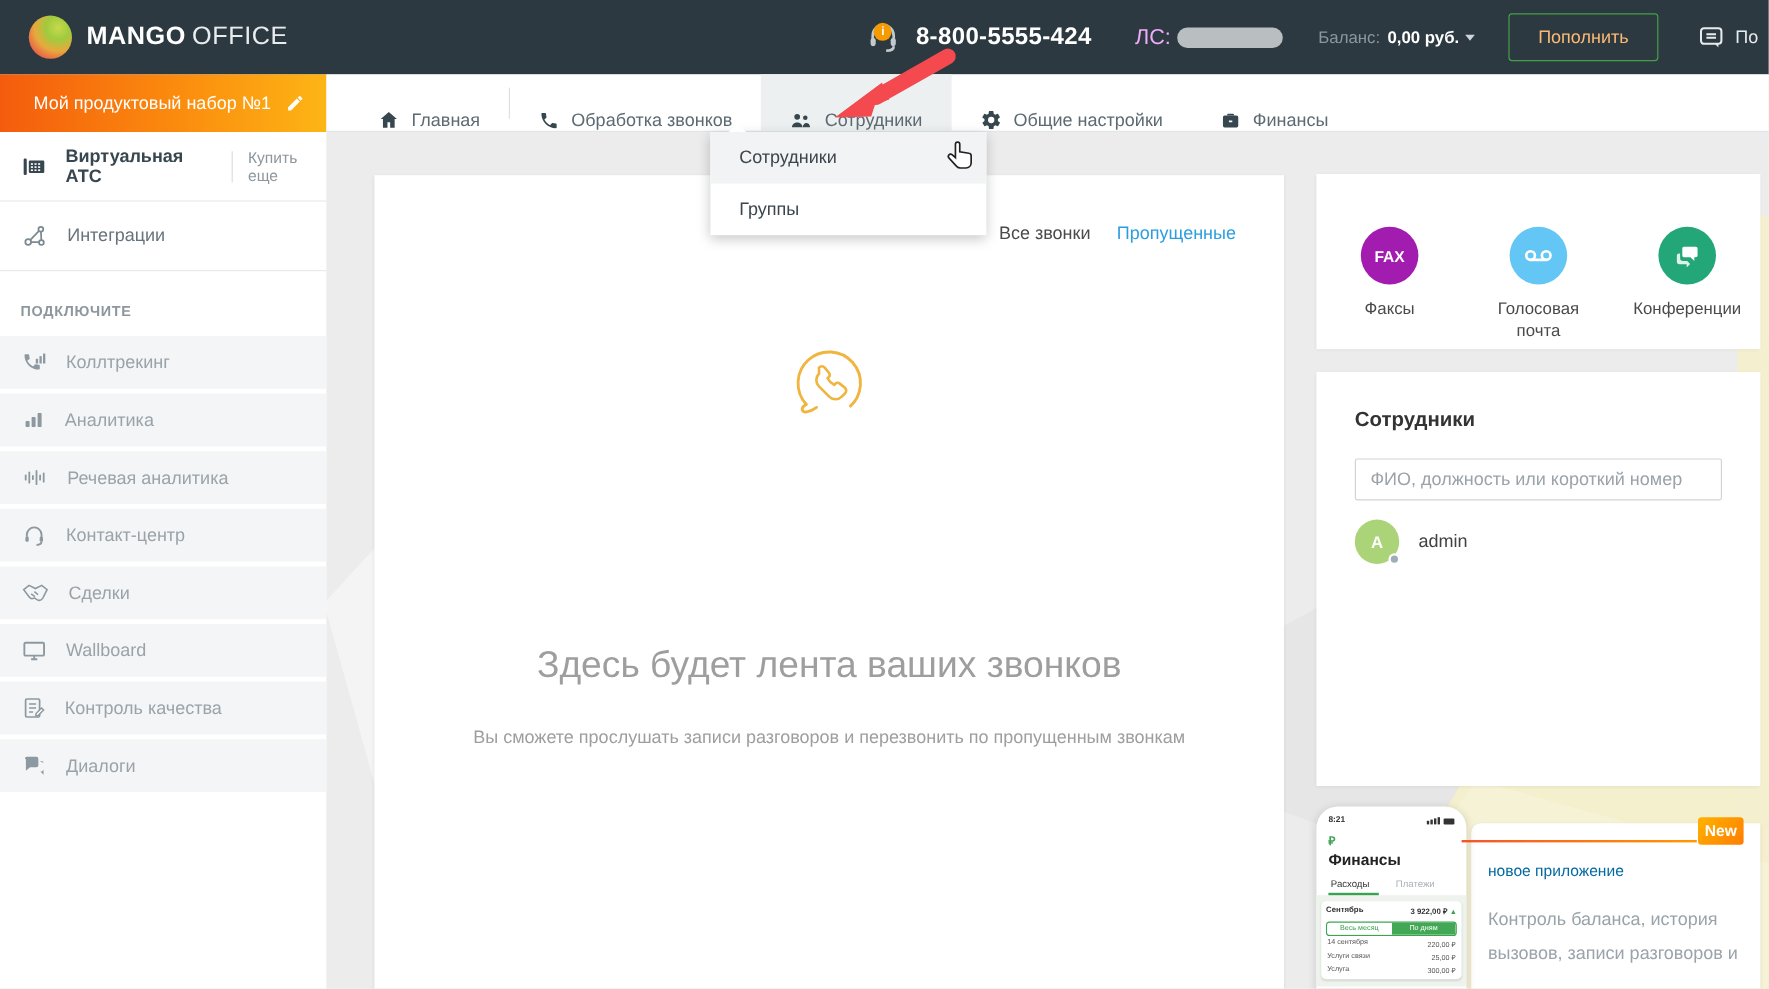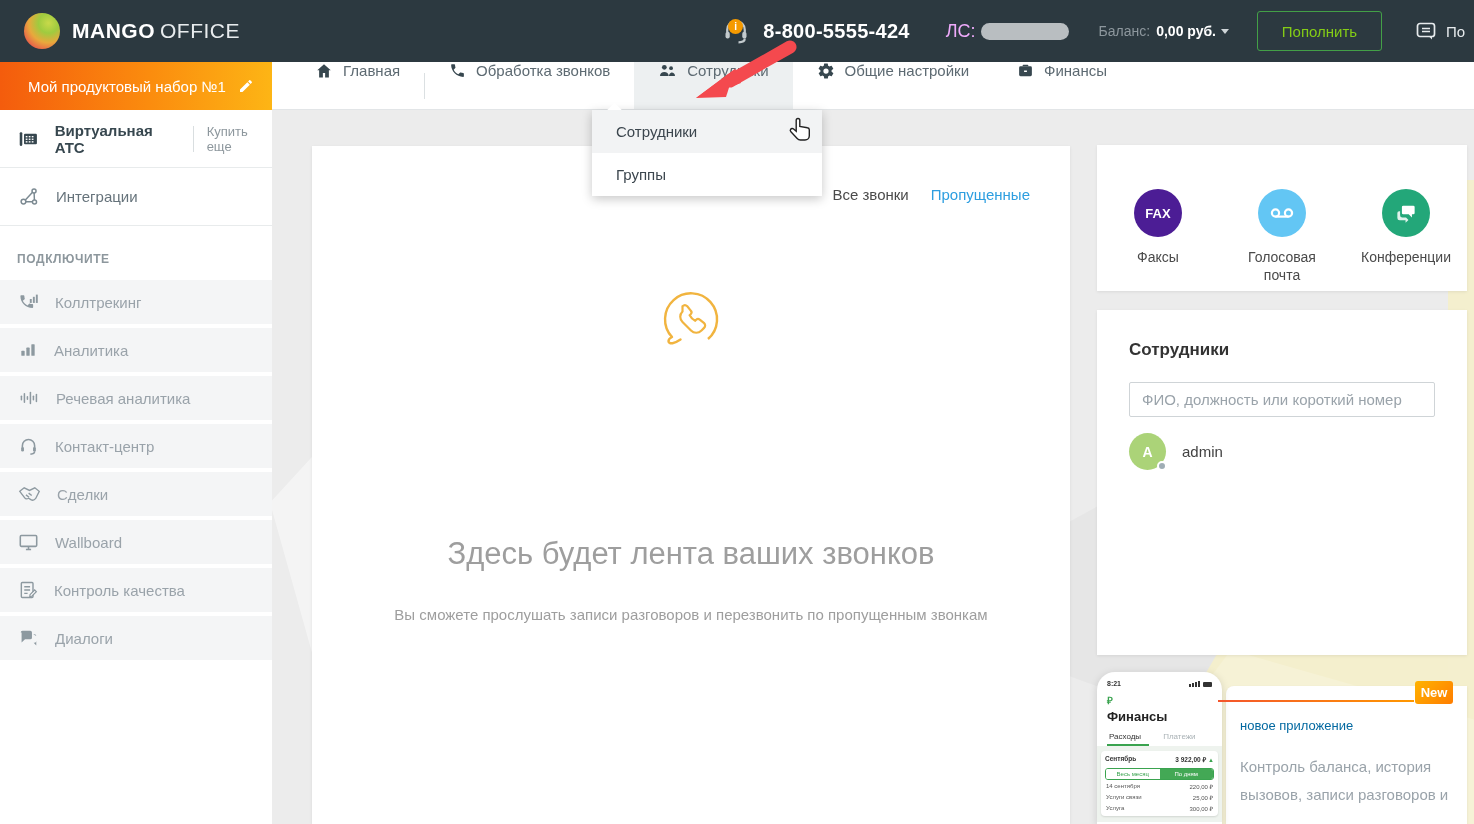--- a/index.html
+++ b/index.html
@@ -39,35 +39,35 @@
   .info-dot { position:absolute; left:7px; top:3px; width:15px; height:15px; border-radius:50%;
     background:#f59a00; color:#fff; font-size:10px; font-weight:bold; text-align:center; line-height:15px; z-index:2; }
   .phone-number { color:#fff; font-size:20px; font-weight:bold; letter-spacing:.3px; margin-right:36px; }
   .ls-label { color:#f0abfc; font-size:18px; margin-right:5px; }
   .ls-pill { width:88px; height:17px; border-radius:9px; background:#b9bec1; margin-right:30px; filter:blur(.4px); }
   .bal-label { color:#8d979d; font-size:14px; margin-right:6px; }
   .bal-value { color:#fff; font-size:14px; font-weight:bold; }
   .bal-caret { width:0; height:0; border-left:4px solid transparent; border-right:4px solid transparent;
     border-top:5px solid #cfd5d8; margin-left:5px; margin-right:28px; }
   .topup-btn { width:125px; height:40px; border:1px solid #43a047; border-radius:3px; background:transparent;
-    color:#84cc16; font-size:15px; font-family:inherit; cursor:pointer; margin-right:32px; }
+    color:#fdba74; font-size:15px; font-family:inherit; cursor:pointer; margin-right:32px; }
   .support { display:flex; align-items:center; color:#e7ebed; font-size:15px; width:60px; overflow:hidden; }
   .support .lbl { margin-left:8px; }
 
   
   .product-bar { left:0; top:62px; width:272px; height:48px;
     background:linear-gradient(90deg,#f45c0d 0%,#fb8c0e 55%,#fdb515 100%);
     display:flex; align-items:center; color:#fff; }
   .product-bar .title { margin-left:28px; font-size:15px; }
   .product-bar svg { margin-left:12px; }
 
   
   .navbar { left:272px; top:62px; width:1202px; height:48px; background:#fff;
     border-bottom:1px solid #e2e5e7; display:flex; align-items:stretch; }
-  .nav-item { display:flex; align-items:flex-start; padding:0 24px; font-size:15px; color:#5d6a72; cursor:pointer; }
+  .nav-item { display:flex; align-items:flex-end; padding:0 24px; font-size:15px; color:#5d6a72; cursor:pointer; }
   .nav-item svg { margin-right:10px; }
   .nav-item.active { background:#edf0f1; }
   .nav-divider { width:1px; height:26px; background:#dbe0e2; align-self:center; }
 
   
   .sidebar { left:0; top:110px; width:272px; height:714px; background:#fff; }
   .side-row { height:58px; border-bottom:1px solid #e8ebec; display:flex; align-items:center; cursor:pointer; }
   .side-row svg { margin-left:18px; }
   .side-row .lbl-strong { margin-left:16px; font-size:15px; font-weight:bold; color:#37474f; }
   .side-row .vdiv { width:1px; height:26px; background:#d9dee0; margin-left:14px; }
@@ -377,21 +377,21 @@
         <path d="M16 51c-5 2.5-4.5 7 .5 6.2 3-.5 5.5-2 8-3.7" stroke-linecap="round"></path>
       </svg>
     </div>
     <div class="empty-title">Здесь будет лента ваших звонков</div>
     <div class="empty-sub">Вы сможете прослушать записи разговоров и перезвонить по пропущенным звонкам</div>
   </div>
 </div>
 
 <div class="abs card services-card">
   <div class="service">
-    <div class="circle" style="background:#4c1d95;">
+    <div class="circle" style="background:#a21caf;">
       <span>FAX</span>
     </div>
     <div class="s-label">Факсы</div>
   </div>
   <div class="service">
     <div class="circle" style="background:#63c6f4;">
       <svg width="24" height="14" viewBox="0 0 24 14" fill="none" stroke="#fff" stroke-width="2.2">
         <circle cx="5.5" cy="7" r="3.6"></circle>
           <circle cx="18.5" cy="7" r="3.6"></circle>
           <path d="M5.5 10.6h13"></path>

